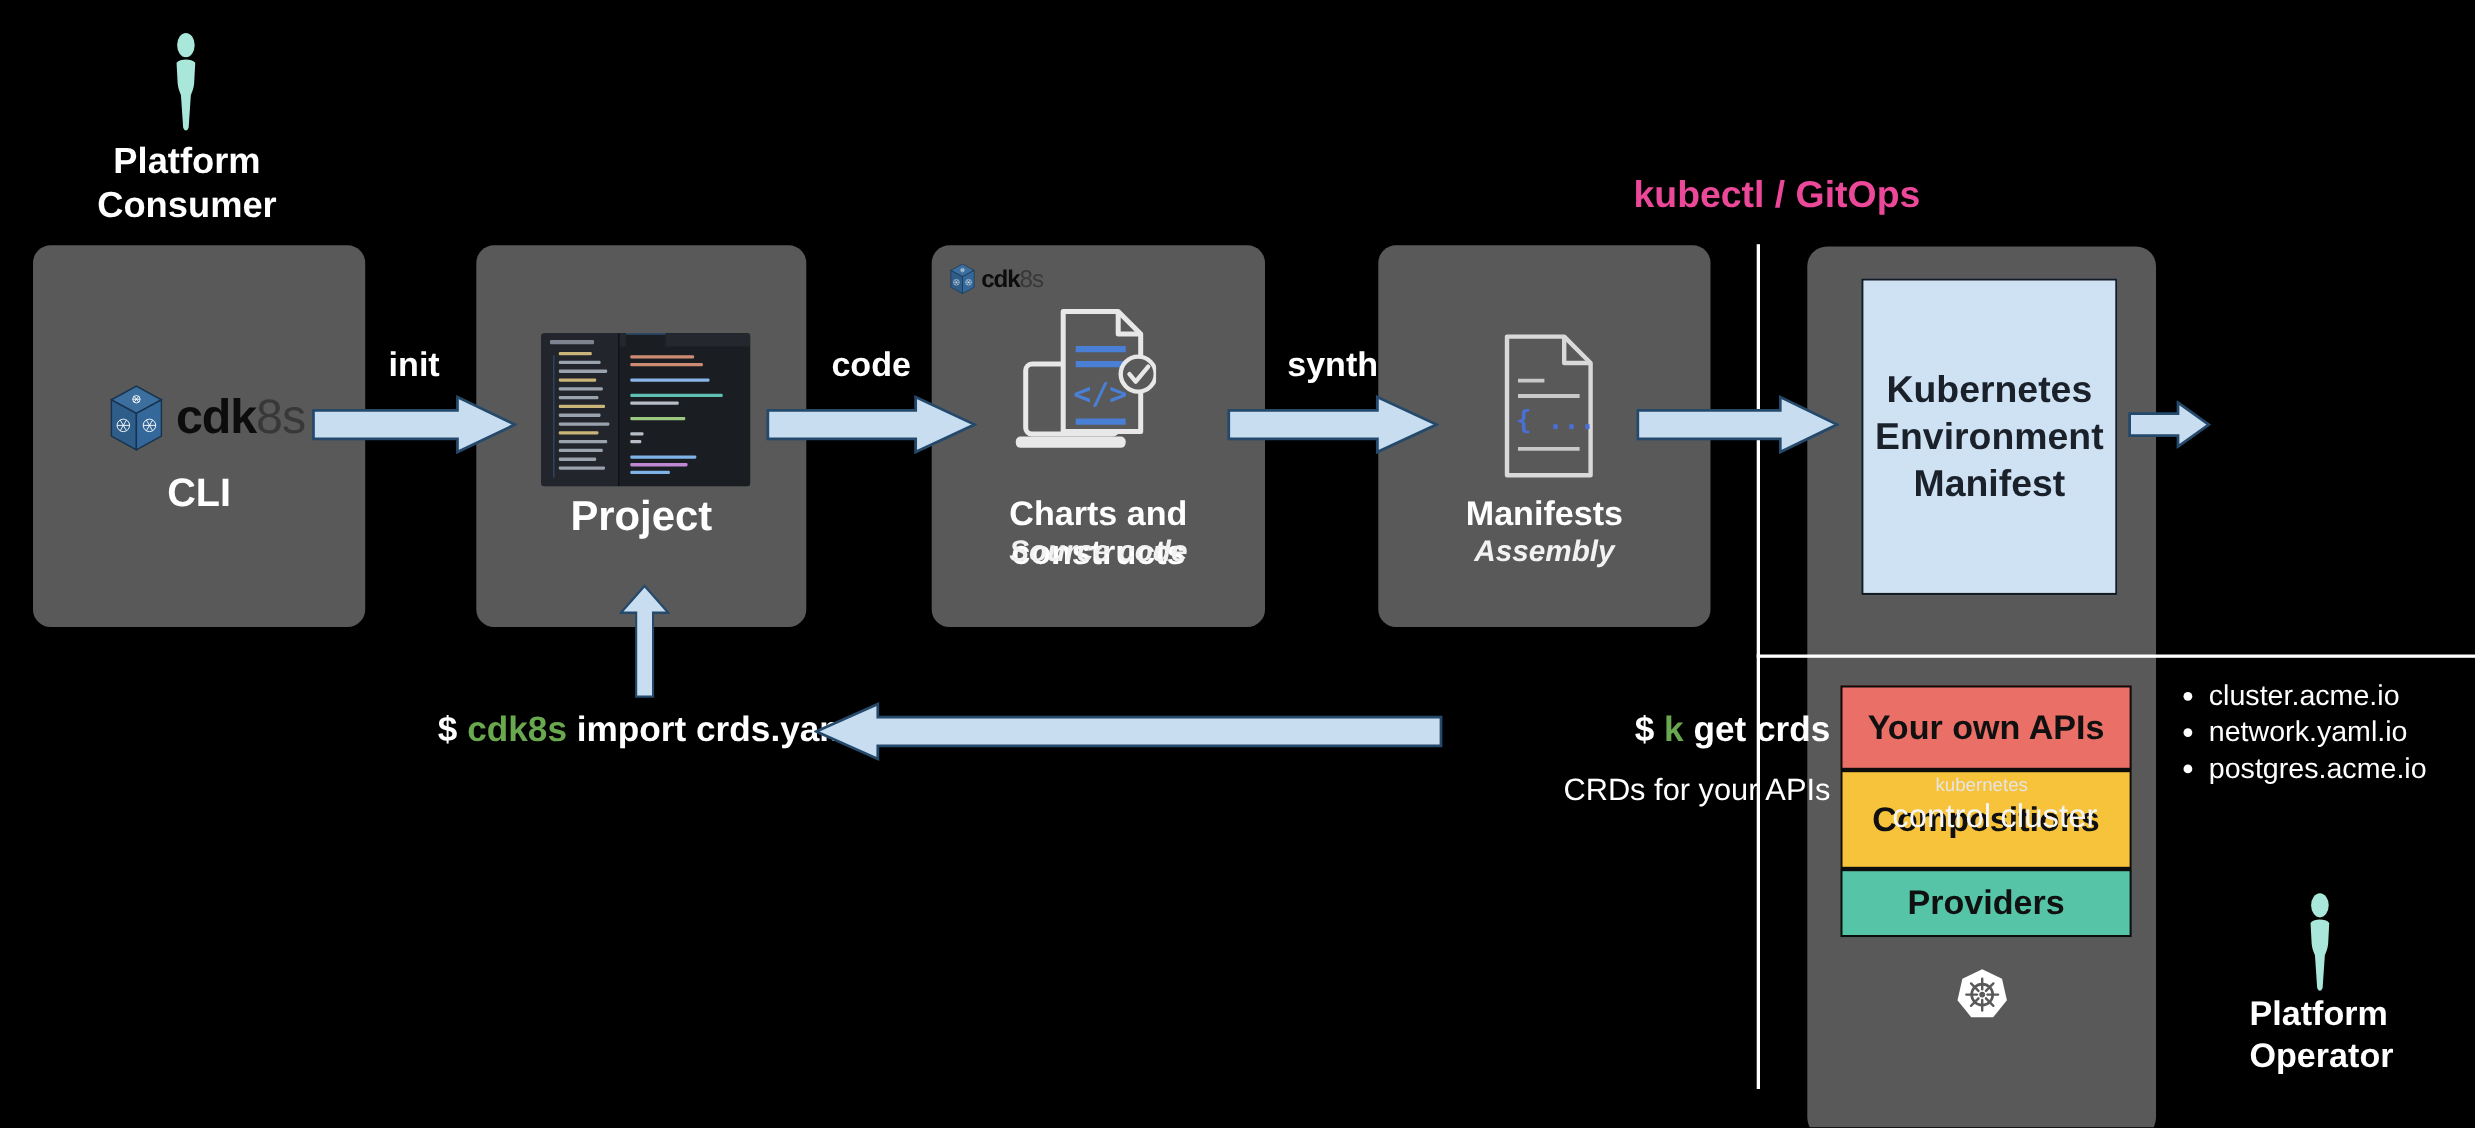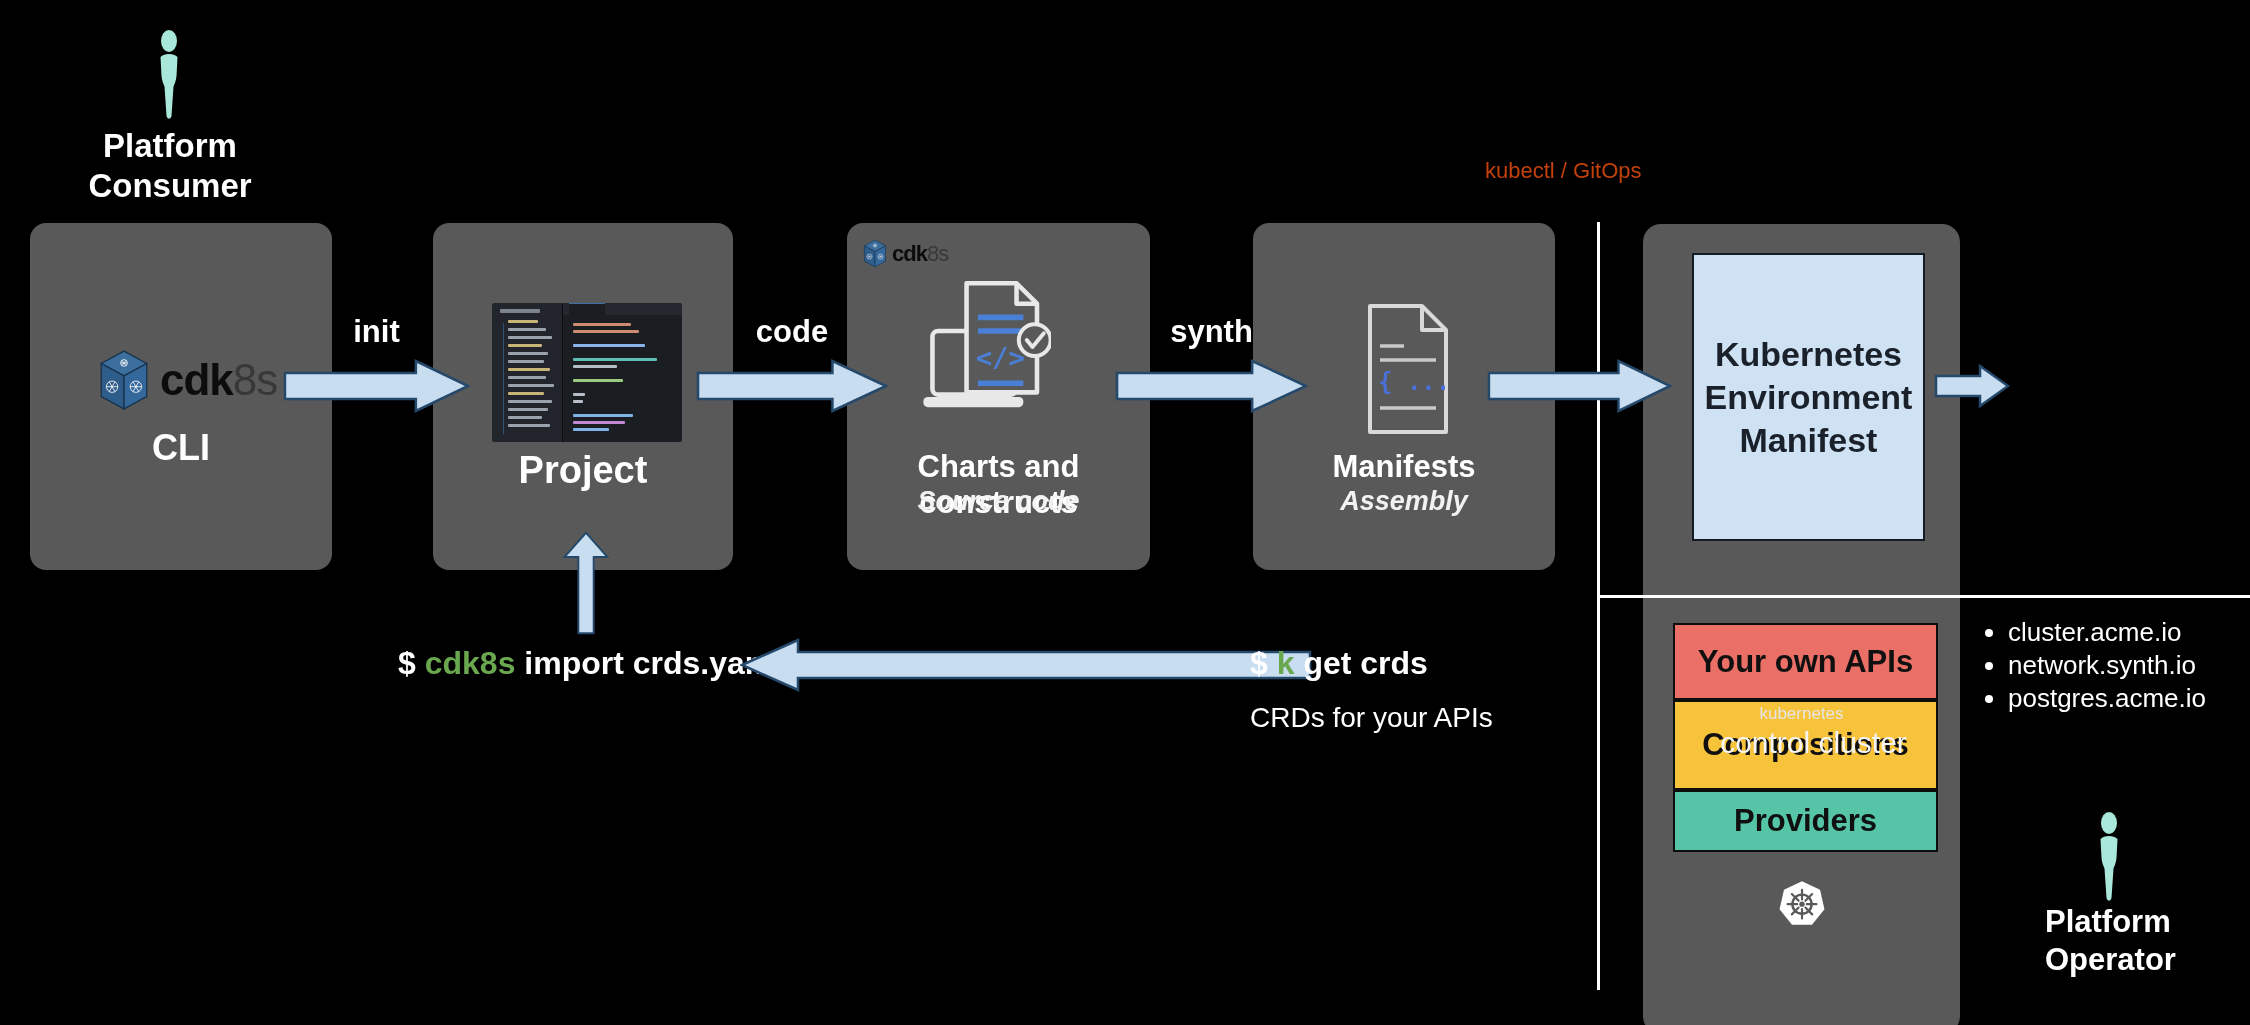--- a/index.html
+++ b/index.html
@@ -51,21 +51,21 @@
   #app-cluster .label{color:#f2f2f2;font-size:29px;line-height:30px;}
 
   
   #crd-list{position:absolute;left:1978px;top:616px;margin:0;padding-left:30px;color:#fff;
             font-size:26px;line-height:33px;z-index:3;}
   #crd-list li{margin:0;}
 
   
   .cmd{position:absolute;color:#fff;font-weight:bold;font-size:32px;z-index:5;white-space:pre;}
   .cmd .green{color:#6AA84F;}
-  #get-block{position:absolute;left:1250px;top:645px;width:320px;text-align:left;z-index:5;}
+  #get-block{position:absolute;left:1344px;top:645px;width:320px;text-align:right;z-index:5;}
   #get-block .cmdline{color:#fff;font-weight:bold;font-size:32px;white-space:pre;}
   #crossplane-row{display:flex;align-items:center;justify-content:center;gap:8px;margin-top:8px;}
   #crossplane-row .cp-label{color:#fff;font-weight:bold;font-size:26px;}
   #crds-note{color:#fff;font-size:28px;margin-top:20px;}
 
   
   #k8s-wordmark{position:absolute;left:0;width:100%;top:480px;text-align:center;color:#e5e5e5;
                 font-weight:normal;font-size:17px;}
   #control-cluster-label{position:absolute;left:0;width:100%;top:502px;text-align:center;
                          color:#f5f5f5;font-size:30px;margin-left:12px;}
@@ -266,21 +266,21 @@
       <line x1="14" y1="106" x2="70" y2="106" stroke="#c9c9c9" stroke-width="3.5"></line>
     </svg>
     <div class="box-title sm" style="top:226px">Manifests</div>
     <div class="box-sub" style="top:263px">Assembly</div>
   </div>
 
   <svg class="arr" style="left:1487px;top:359px;width:185px;height:54px" viewBox="0 0 190 54" preserveAspectRatio="none">
     <polygon points="2,14 135,14 135,2 188,27 135,52 135,40 2,40"></polygon>
   </svg>
 
-  <div class="abs" style="left:1485px;top:158px;color:#c2410c;font-weight:normal;font-size:22px;z-index:5">kubectl / GitOps</div>
+  <div class="abs" style="left:1485px;top:158px;color:#ec4899;font-weight:bold;font-size:34px;z-index:5">kubectl / GitOps</div>
 
   <div class="vline" style="left:1597px;top:222px;height:768px"></div>
   <div class="hline" style="left:1597px;top:595px;width:653px"></div>
 
   <div id="tall-box">
     <div id="env-box">
       <span>Kubernetes Environment Manifest</span>
     </div>
     <div class="stack-box" style="top: 399px; height: 77px; background-color: rgb(233, 111, 103);">
       <span>Your own APIs</span>
@@ -298,21 +298,21 @@
     <div id="control-cluster-label">control cluster</div>
   </div>
 
   <svg class="arr" style="left:1934px;top:364px;width:76px;height:44px" viewBox="0 0 76 44" preserveAspectRatio="none">
     <polygon points="2,12 46,12 46,2 74,22 46,42 46,32 2,32"></polygon>
   </svg>
 
 
   <ul id="crd-list">
     <li>cluster.acme.io</li>
-    <li>network.synth.io</li>
+    <li>network.yaml.io</li>
     <li>postgres.acme.io</li>
   </ul>
 
   <svg class="arr" style="left:563px;top:531px;width:46px;height:104px" viewBox="0 0 60 120" preserveAspectRatio="none">
     <polygon points="30,2 58,30 40,30 40,118 20,118 20,30 2,30"></polygon>
   </svg>
 
   <div class="cmd" style="left:398px;top:645px"><span>$ </span><span class="green">cdk8s</span><span> import crds.yaml</span></div>
 
   <svg class="arr" style="left:740px;top:638px;width:572px;height:54px" viewBox="0 0 572 54" preserveAspectRatio="none">

